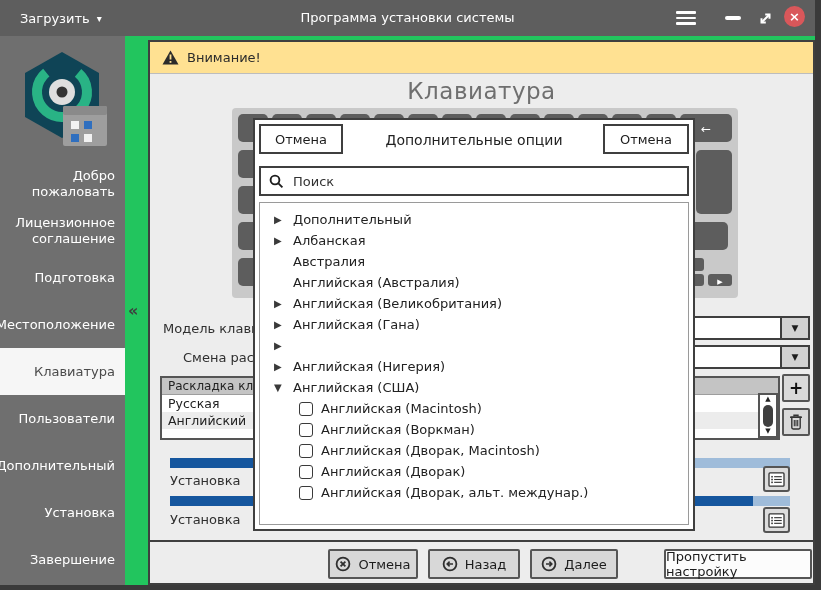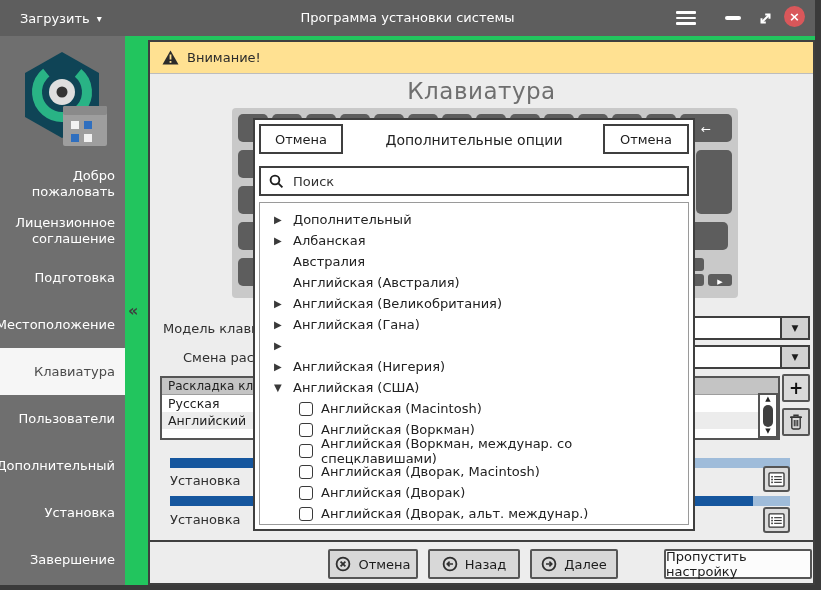--- a/index.html
+++ b/index.html
@@ -389,24 +389,20 @@
         <div class="trow chk">
           <span class="cb"></span>
           <span>Английская (Macintosh)</span>
         </div>
         <div class="trow chk">
           <span class="cb"></span>
           <span>Английская (Воркман)</span>
         </div>
         <div class="trow chk">
           <span class="cb"></span>
-          <span>Английская (Воркман, междунар. со спецклавишами)</span>
-        </div>
-        <div class="trow chk">
-          <span class="cb"></span>
           <span>Английская (Дворак, Macintosh)</span>
         </div>
         <div class="trow chk">
           <span class="cb"></span>
           <span>Английская (Дворак)</span>
         </div>
         <div class="trow chk">
           <span class="cb"></span>
           <span>Английская (Дворак, альт. междунар.)</span>
         </div>

